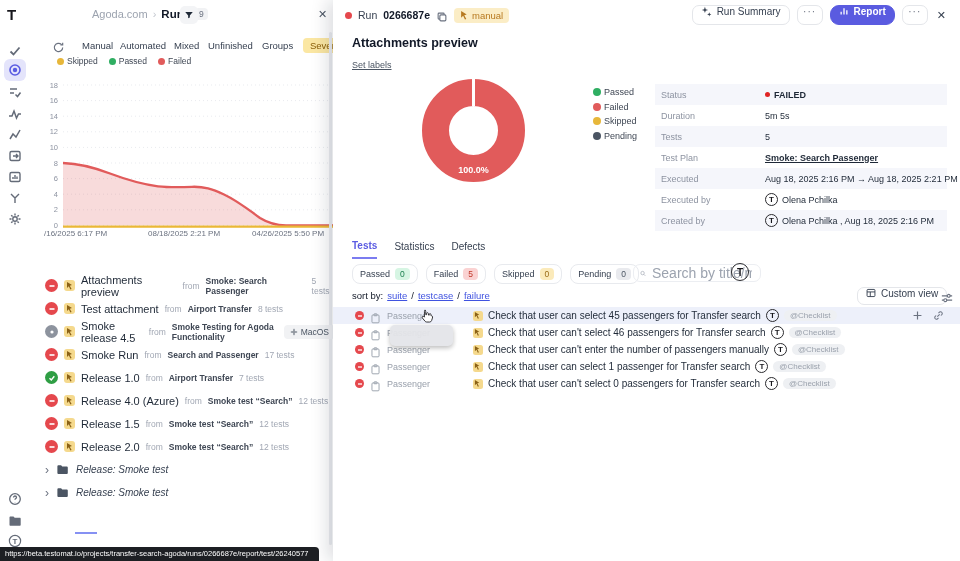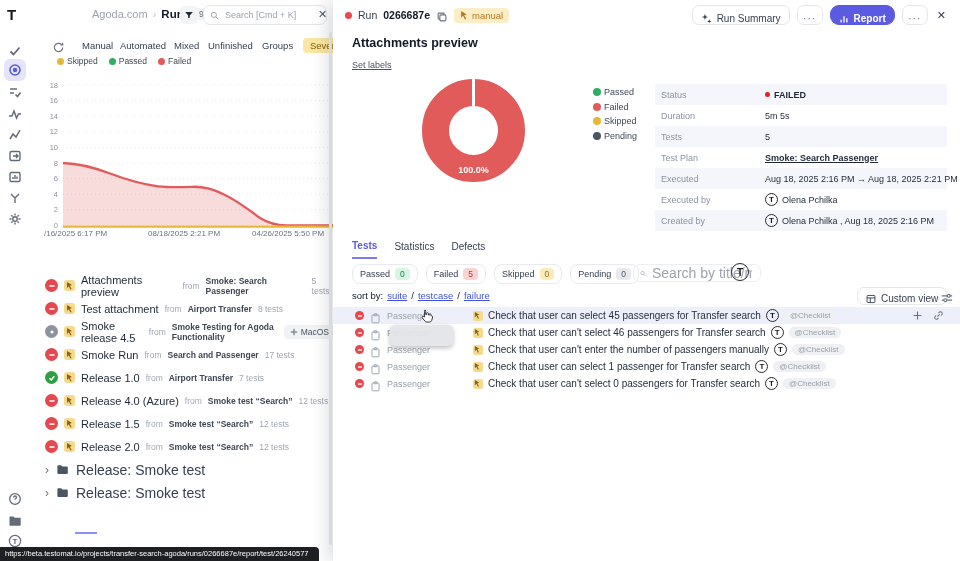--- a/index.html
+++ b/index.html
@@ -51,40 +51,40 @@
   .sticon{width:13px;height:13px;border-radius:50%;flex:none;position:relative;}
   .st-failed{background:#e5484d;}
   .st-passed{background:#2f9e44;}
   .st-finished{background:#8d939e;}
   .sticon svg{position:absolute;left:2.5px;top:2.5px;width:8px;height:8px;}
   .manual-ic{width:11px;height:11px;border-radius:3px;background:#f5d98d;flex:none;position:relative;}
   .manual-ic svg{position:absolute;left:1.5px;top:1.5px;width:8px;height:8px;}
   .os-badge{margin-left:auto;background:#f1f2f4;border-radius:4px;padding:2px 6px;font-size:8.5px;color:#4b5563;display:flex;gap:3px;align-items:center;flex:none;}
   .folder-row{height:23px;display:flex;align-items:center;gap:7px;cursor:pointer;}
   .folder-row .chev{color:#6b7280;font-size:12px;}
-  .folder-row .flabel{font-size:14px;color:#374151;}
+  .folder-row .flabel{font-size:10px;color:#374151;font-style:italic;}
   .scroll-track{left:329px;top:32px;width:3px;height:513px;background:#eceef1;border-radius:2px;}
   .pag-dash{left:75px;top:532px;width:22px;height:2px;background:#8691f3;}
 
   
   .urlbar{left:0;top:547px;width:314px;height:14px;background:#1d1f23;color:#fefefe;
           font-size:7.5px;line-height:14px;padding-left:5px;border-top-right-radius:4px;z-index:9;
           white-space:nowrap;overflow:hidden;}
 
   
   .drawer{left:333px;top:0;width:627px;height:561px;background:#fff;z-index:5;
           box-shadow:-6px 0 16px rgba(15,23,42,.14);}
   .dhdr{left:0;top:0;width:627px;height:30px;display:flex;align-items:center;padding:0 12px;gap:6px;box-sizing:border-box;}
   .reddot{width:7px;height:7px;border-radius:50%;background:#e5484d;flex:none;}
   .runword{font-size:10.5px;color:#374151;}
   .runid{font-size:10.5px;font-weight:bold;color:#111827;}
   .cp-ic{width:12px;height:12px;color:#6b7280;}
   .man-badge{background:#fbedc6;border-radius:4px;padding:2px 6px;font-size:9.5px;color:#b7791f;display:flex;gap:3px;align-items:center;}
   .dhdr-right{margin-left:auto;display:flex;align-items:center;gap:7px;}
-  .btn{height:20px;border:1px solid #e4e6ea;border-radius:7px;display:flex;align-items:flex-end;gap:5px;
+  .btn{height:20px;border:1px solid #e4e6ea;border-radius:7px;display:flex;align-items:flex-start;gap:5px;
        padding:0 8px;font-size:10px;color:#374151;background:#fff;cursor:pointer;box-sizing:border-box;}
   .btn-dots{width:26px;justify-content:center;color:#6b7280;letter-spacing:1px;}
   .btn-report{background:#5a5be0;border-color:#5a5be0;color:#fff;font-weight:bold;border-radius:9px;}
   .dclose{font-size:11px;color:#374151;cursor:pointer;padding:0 2px;}
 
   .dtitle{left:19px;top:36px;font-size:12.5px;font-weight:bold;color:#111827;}
   .setlabels{left:19px;top:60px;font-size:9px;color:#4b5563;text-decoration:underline;cursor:pointer;}
 
   .donut-legend{left:260px;top:85px;}
   .dl-row{display:flex;align-items:center;height:14.5px;font-size:9px;color:#3f4754;}
@@ -224,27 +224,20 @@
   <div class="abs flex crumb">
     <span class="proj">Agoda.com</span>
     <span class="sep">›</span>
     <span class="sect">Runs</span>
     <span class="count-badge">9</span>
   </div>
   <div class="abs flex filter-btn">
     <svg width="10" height="10" viewBox="0 0 24 24" fill="#1f2937">
         <path d="M3 5h18l-7 8v5l-4 2v-7z"></path>
       </svg>
-  </div>
-  <div class="abs flex search-box">
-    <svg width="9" height="9" viewBox="0 0 14 14" fill="none" stroke="#9ca3af" stroke-width="1.5">
-        <circle cx="6" cy="6" r="4"></circle>
-        <path d="M9 9l3.5 3.5"></path>
-      </svg>
-    <input placeholder="Search [Cmd + K]" style="">
   </div>
   <span class="abs hdr-x">✕</span>
 
   <span class="abs refresh-ic">
     <svg viewBox="0 0 14 14" fill="none" stroke="currentColor" stroke-width="1.3">
         <path d="M11.5 7a4.5 4.5 0 1 1-1.4-3.3M11.5 1.8v2.4H9.1"></path>
       </svg></span>
   <span class="abs ftab" style="left:82px">Manual</span>
   <span class="abs ftab" style="left:120px">Automated</span>
   <span class="abs ftab" style="left:174px">Mixed</span>

